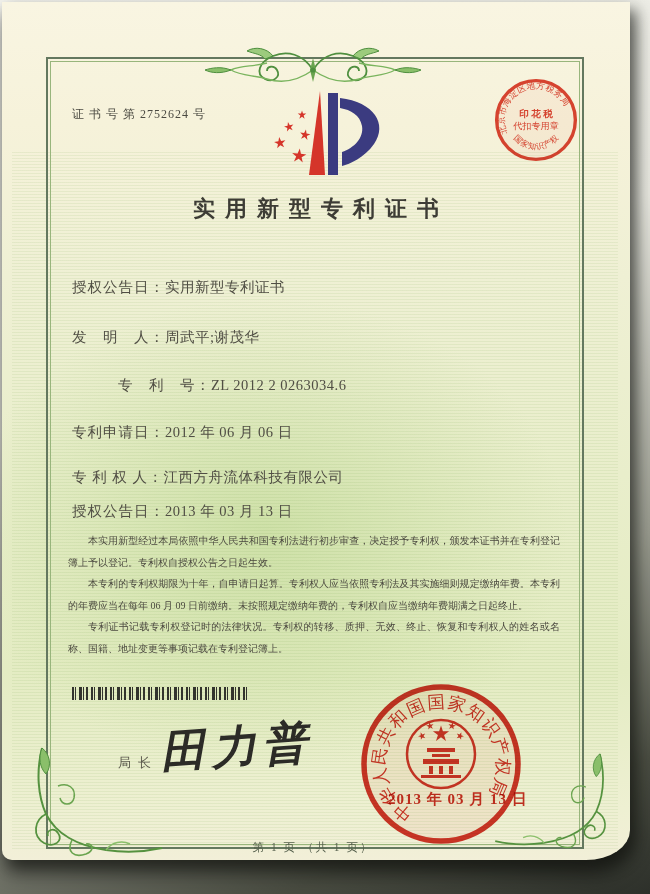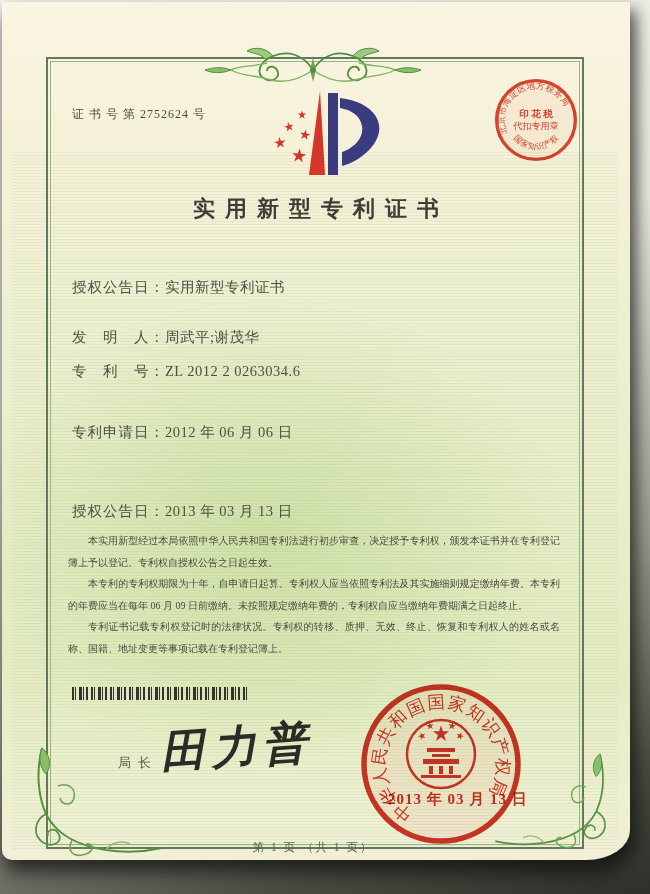--- a/index.html
+++ b/index.html
@@ -141,25 +141,28 @@
   </svg>
 
   <div class="title">实用新型专利证书</div>
 
   <div class="field" style="top:276px;">
     <span class="lbl">授权公告日：</span><span>实用新型专利证书</span>
   </div>
   <div class="field" style="top:326px;">
     <span class="lbl">发　明　人：</span><span>周武平;谢茂华</span>
   </div>
-  <div class="field" style="top:360px;">
+  <div class="field" style="top:374px;margin-left:46px;">
     <span class="lbl">专　利　号：</span><span>ZL 2012 2 0263034.6</span>
   </div>
   <div class="field" style="top:421px;">
     <span class="lbl">专利申请日：</span><span>2012 年 06 月 06 日</span>
+  </div>
+  <div class="field" style="top:466px;">
+    <span class="lbl">专 利 权 人：</span><span>江西方舟流体科技有限公司</span>
   </div>
   <div class="field" style="top:500px;">
     <span class="lbl">授权公告日：</span><span>2013 年 03 月 13 日</span>
   </div>
 
   <div class="paras">
     <p>本实用新型经过本局依照中华人民共和国专利法进行初步审查，决定授予专利权，颁发本证书并在专利登记簿上予以登记。专利权自授权公告之日起生效。</p>
     <p>本专利的专利权期限为十年，自申请日起算。专利权人应当依照专利法及其实施细则规定缴纳年费。本专利的年费应当在每年 06 月 09 日前缴纳。未按照规定缴纳年费的，专利权自应当缴纳年费期满之日起终止。</p>
     <p>专利证书记载专利权登记时的法律状况。专利权的转移、质押、无效、终止、恢复和专利权人的姓名或名称、国籍、地址变更等事项记载在专利登记簿上。</p>
   </div>

